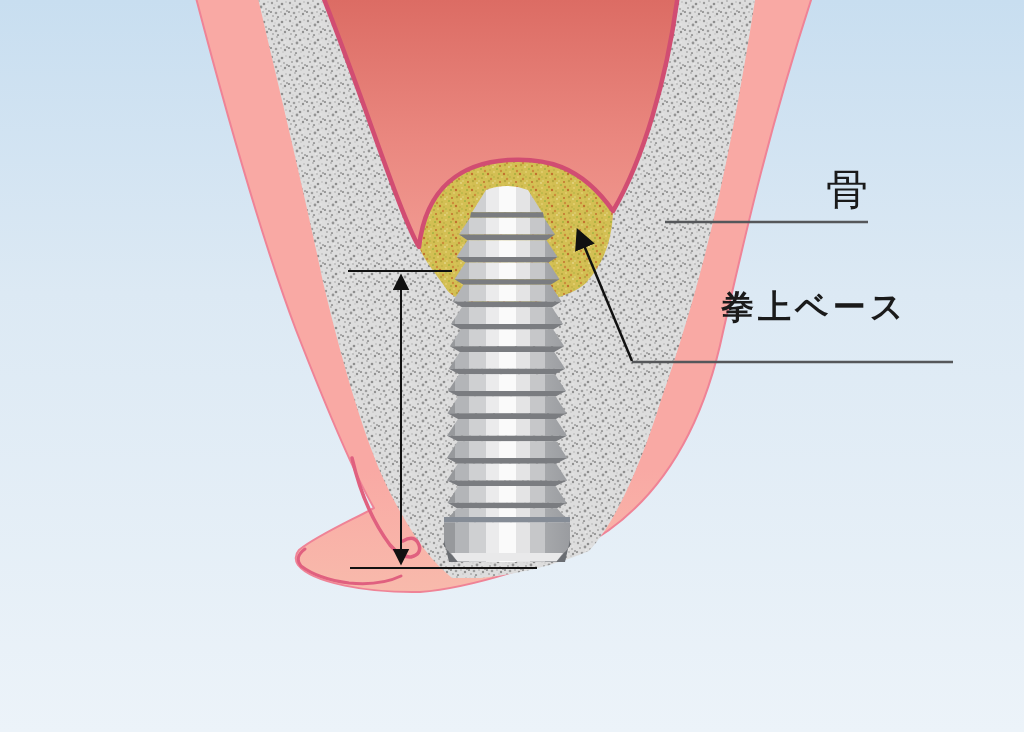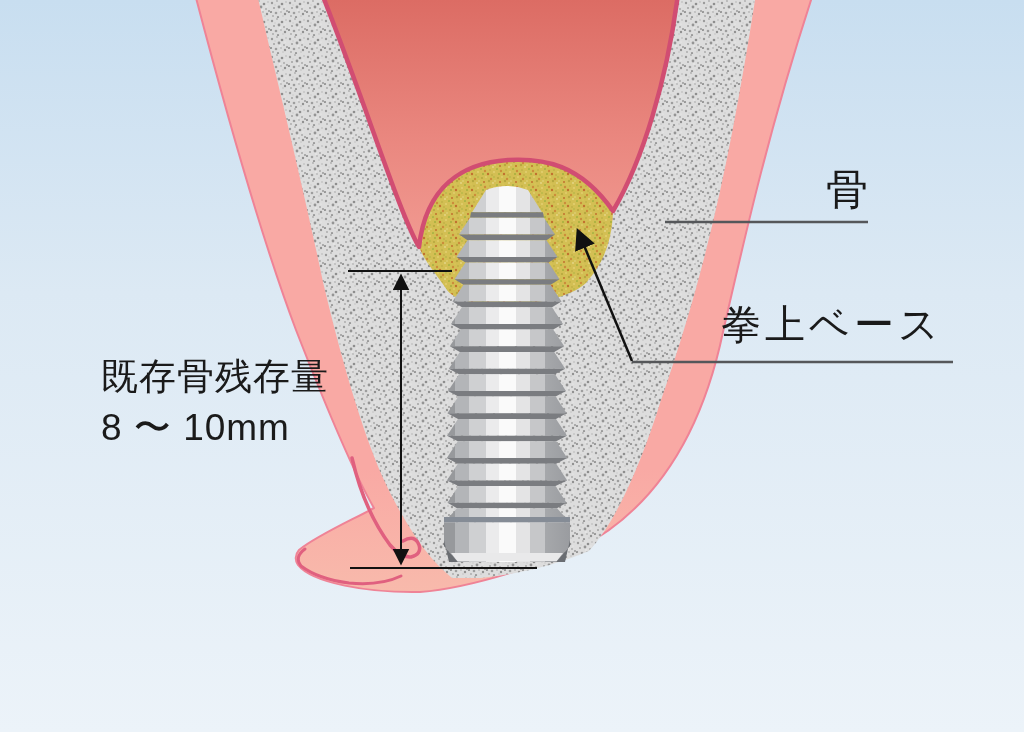--- a/index.html
+++ b/index.html
@@ -10,21 +10,21 @@
     font-family:"Liberation Sans","DejaVu Sans",sans-serif;
   }
   .stage svg{position:absolute;left:0;top:0;}
   .label{
     position:absolute;
     color:#1a1a1a;
     white-space:nowrap;
     -webkit-user-select:none;user-select:none;
   }
   .label-bone{left:826px;top:162px;font-size:42px;letter-spacing:1px;}
-  .label-graft{left:721px;top:297px;font-size:40px;letter-spacing:4px;}
+  .label-graft{left:721px;top:285px;font-size:33px;letter-spacing:4px;font-weight:bold;}
   .label-residual{left:101px;top:351px;font-size:37px;line-height:1.38;letter-spacing:1px;}
 </style>
 </head>
 <body>
 
 <div class="stage">
 
   <svg id="diagram" width="1024" height="732" viewBox="0 0 1024 732">
     <defs id="defs">
         <linearGradient id="bgGrad" gradientUnits="userSpaceOnUse" x1="0" y1="0" x2="0" y2="732">
@@ -190,17 +190,13 @@
     <g id="graft-leader">
       <line x1="632" y1="362" x2="953" y2="362" stroke-width="2.5" stroke="#55575A"></line>
       <line x1="632" y1="361" x2="578" y2="231" stroke-width="2.5" marker-end="url(#arrowHead)" stroke="#111111"></line>
     </g>
   </svg>
 
   <div class="label label-bone" style="color: rgb(26, 26, 26);">骨</div>
 
   <div class="label label-graft" style="color: rgb(26, 26, 26);">拳上ベース</div>
 
-  <div class="label label-residual" style="color: rgb(26, 26, 26);">
-    <div>既存骨残存量</div>
-    <div>8 〜 10mm</div>
-  </div>
 </div>
 
 </body></html>

